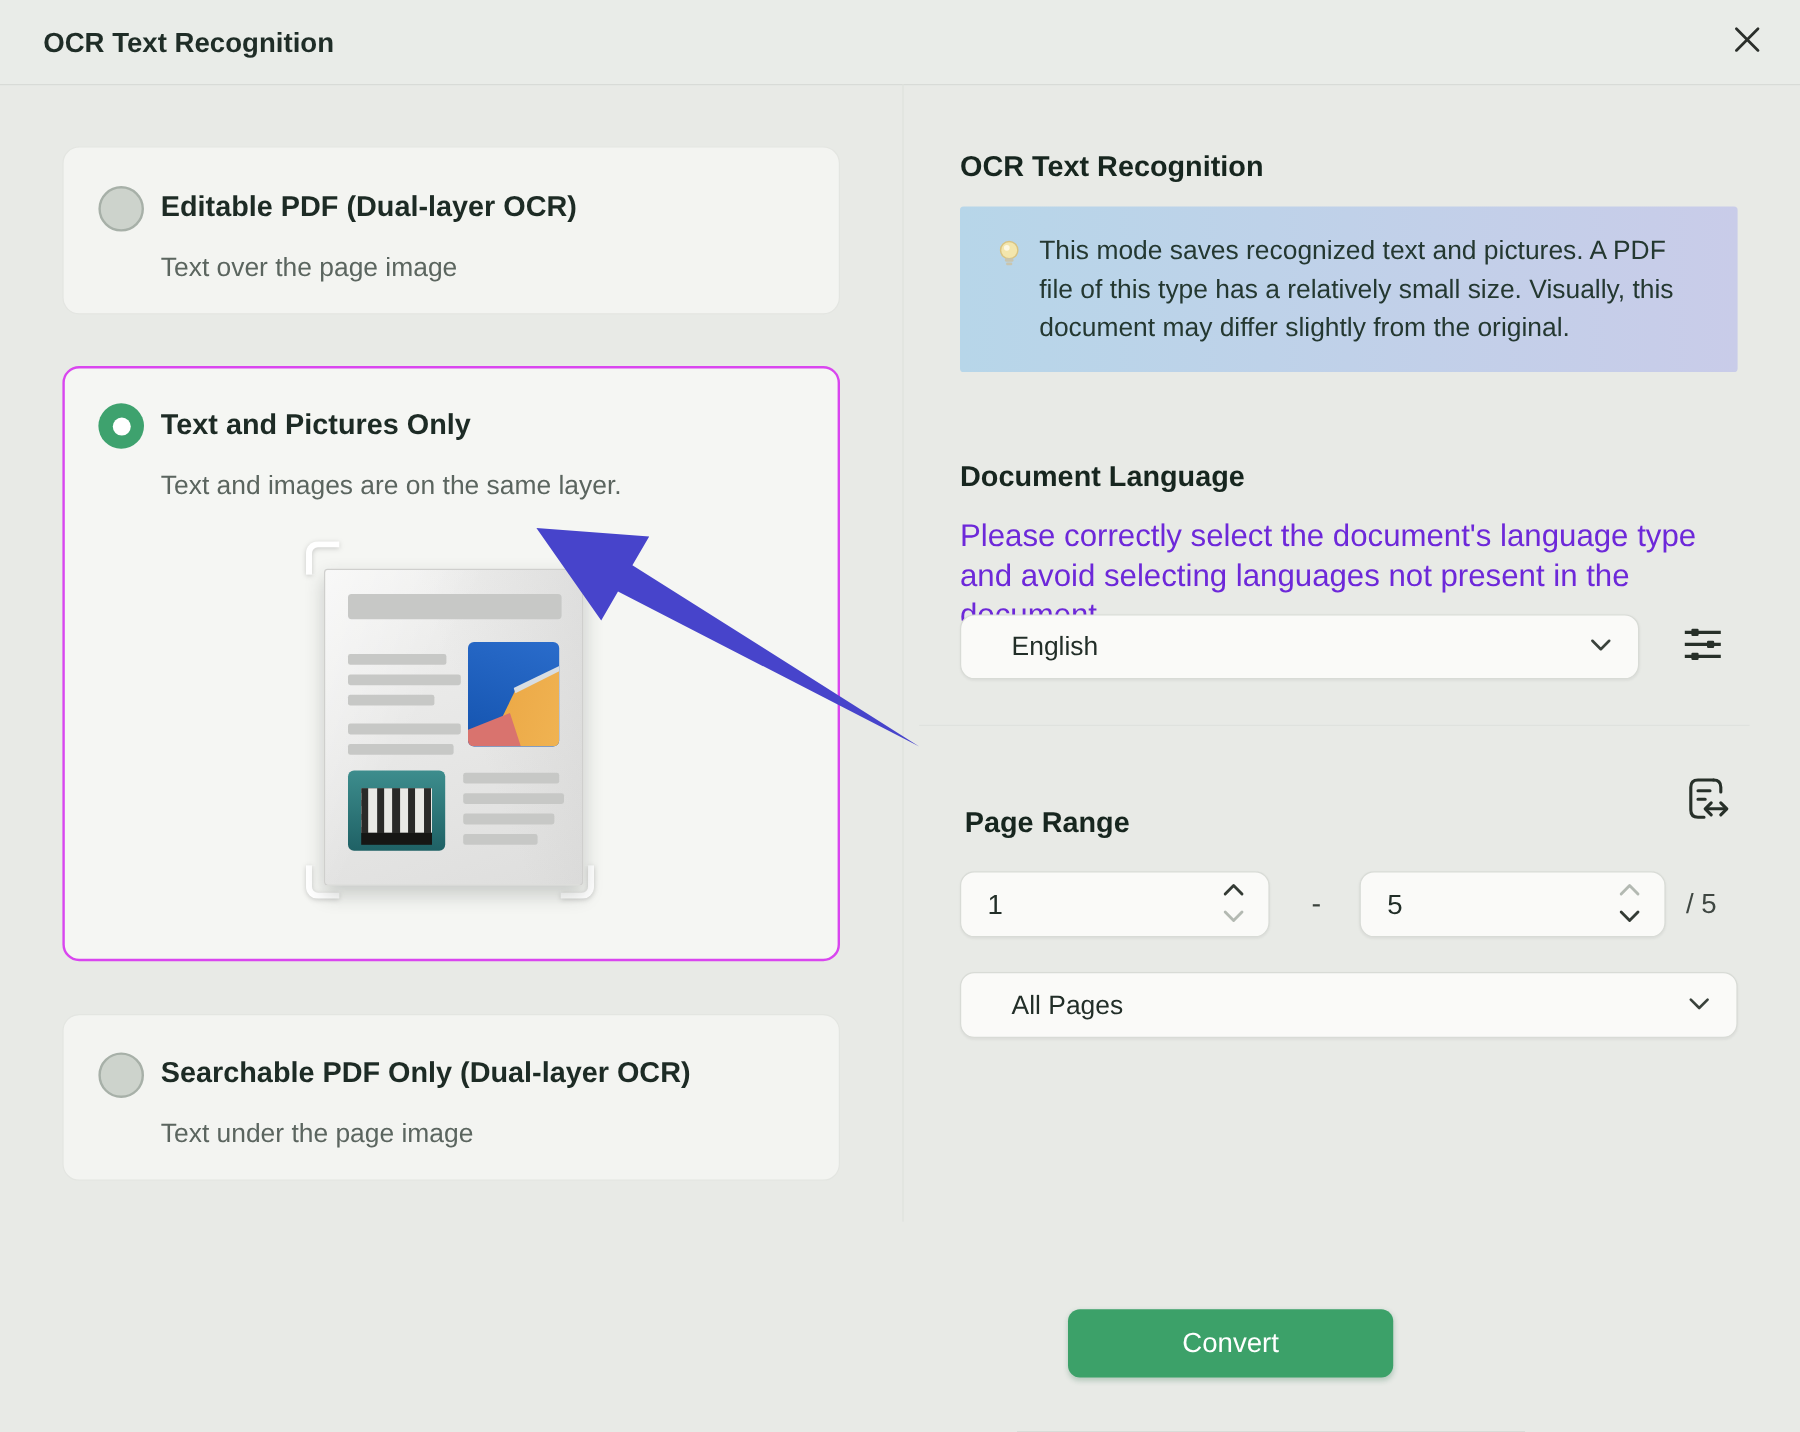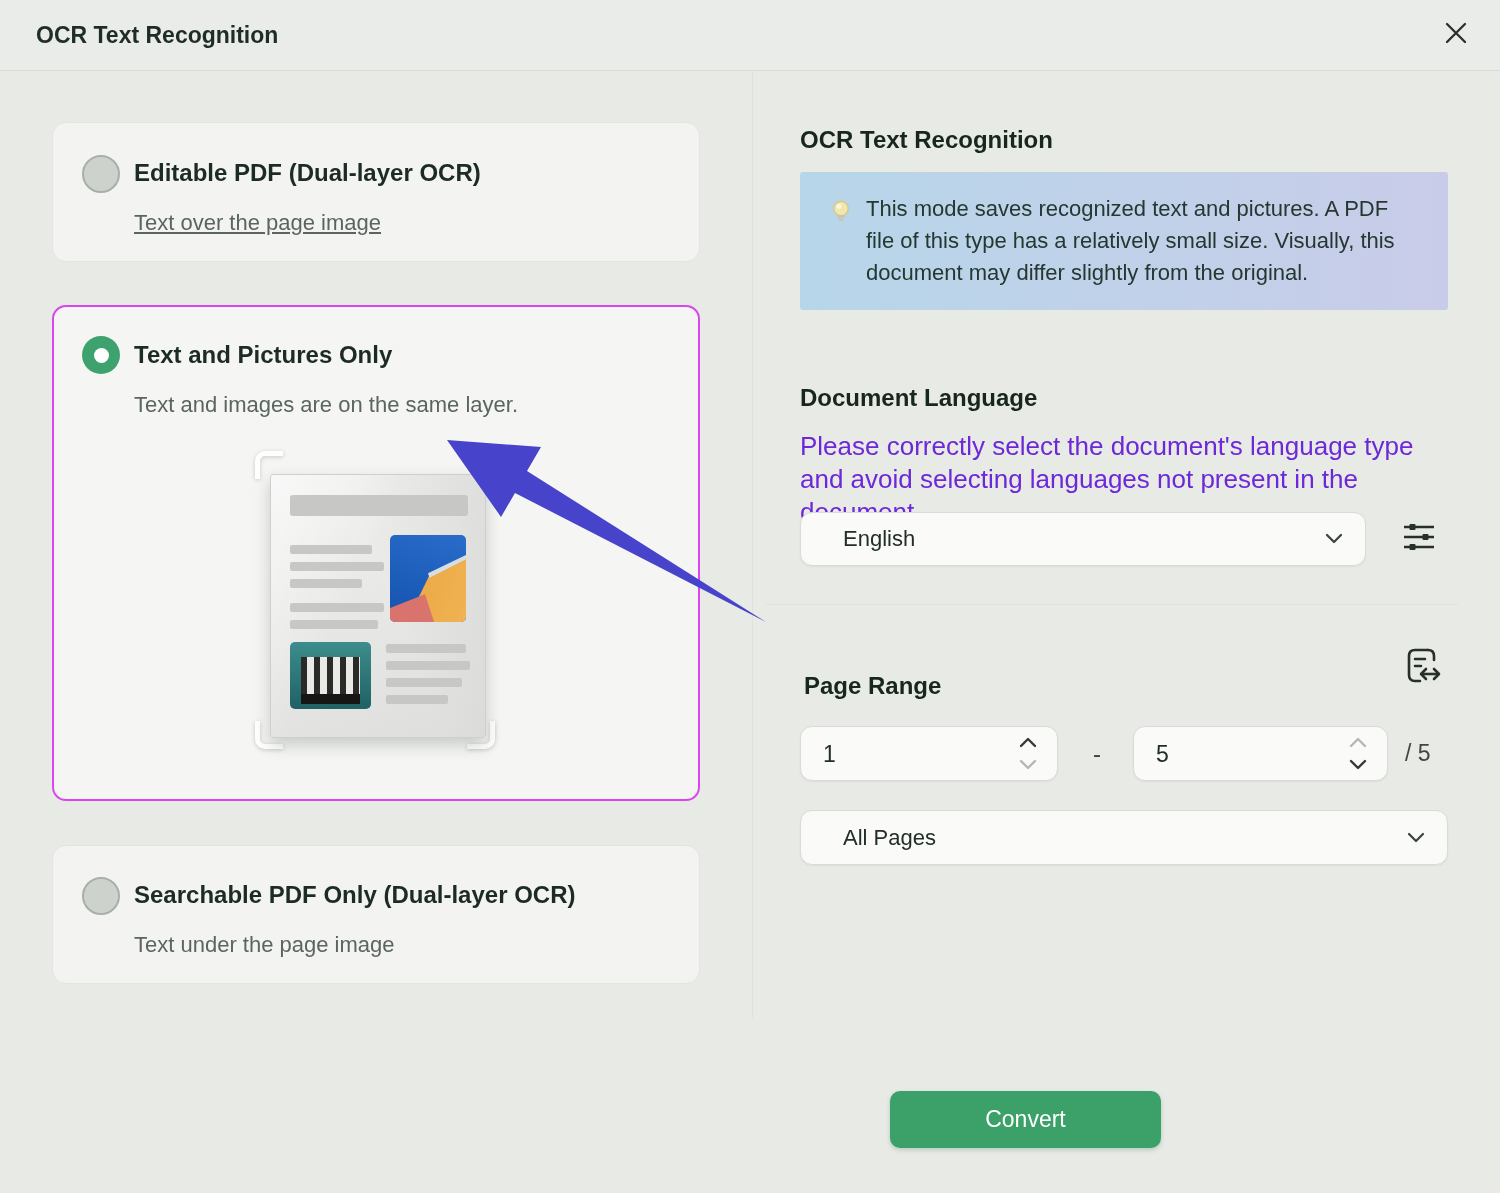--- a/index.html
+++ b/index.html
@@ -97,21 +97,21 @@
         <svg width="30" height="30" viewBox="0 0 30 30">
             <path d="M6 6 L24 24 M24 6 L6 24" stroke="#2b2f2b" stroke-width="2.3" stroke-linecap="round"></path>
           </svg>
       </span>
     </div>
   </div>
 
   <div class="abs card" style="top:122px;height:140px;">
     <div class="abs radio off" style="left:29px;top:32px;"></div>
     <div class="abs card-title" style="left:81px;top:36px;">Editable PDF (Dual-layer OCR)</div>
-    <div class="abs card-sub" style="left:81px;top:87px;text-decoration:underline;">Text over the page image</div>
+    <div class="abs card-sub" style="left:81px;top:87px;">Text over the page image</div>
   </div>
 
   <div class="abs card sel" style="top:305px;height:496px;">
     <div class="abs radio on" style="left:28px;top:29px;">
         <span class="dot"></span>
       </div>
     <div class="abs card-title" style="left:80px;top:34px;">Text and Pictures Only</div>
     <div class="abs card-sub" style="left:80px;top:85px;">Text and images are on the same layer.</div>
 
     <div class="bracket tl" style="left:201px;top:144px;">

